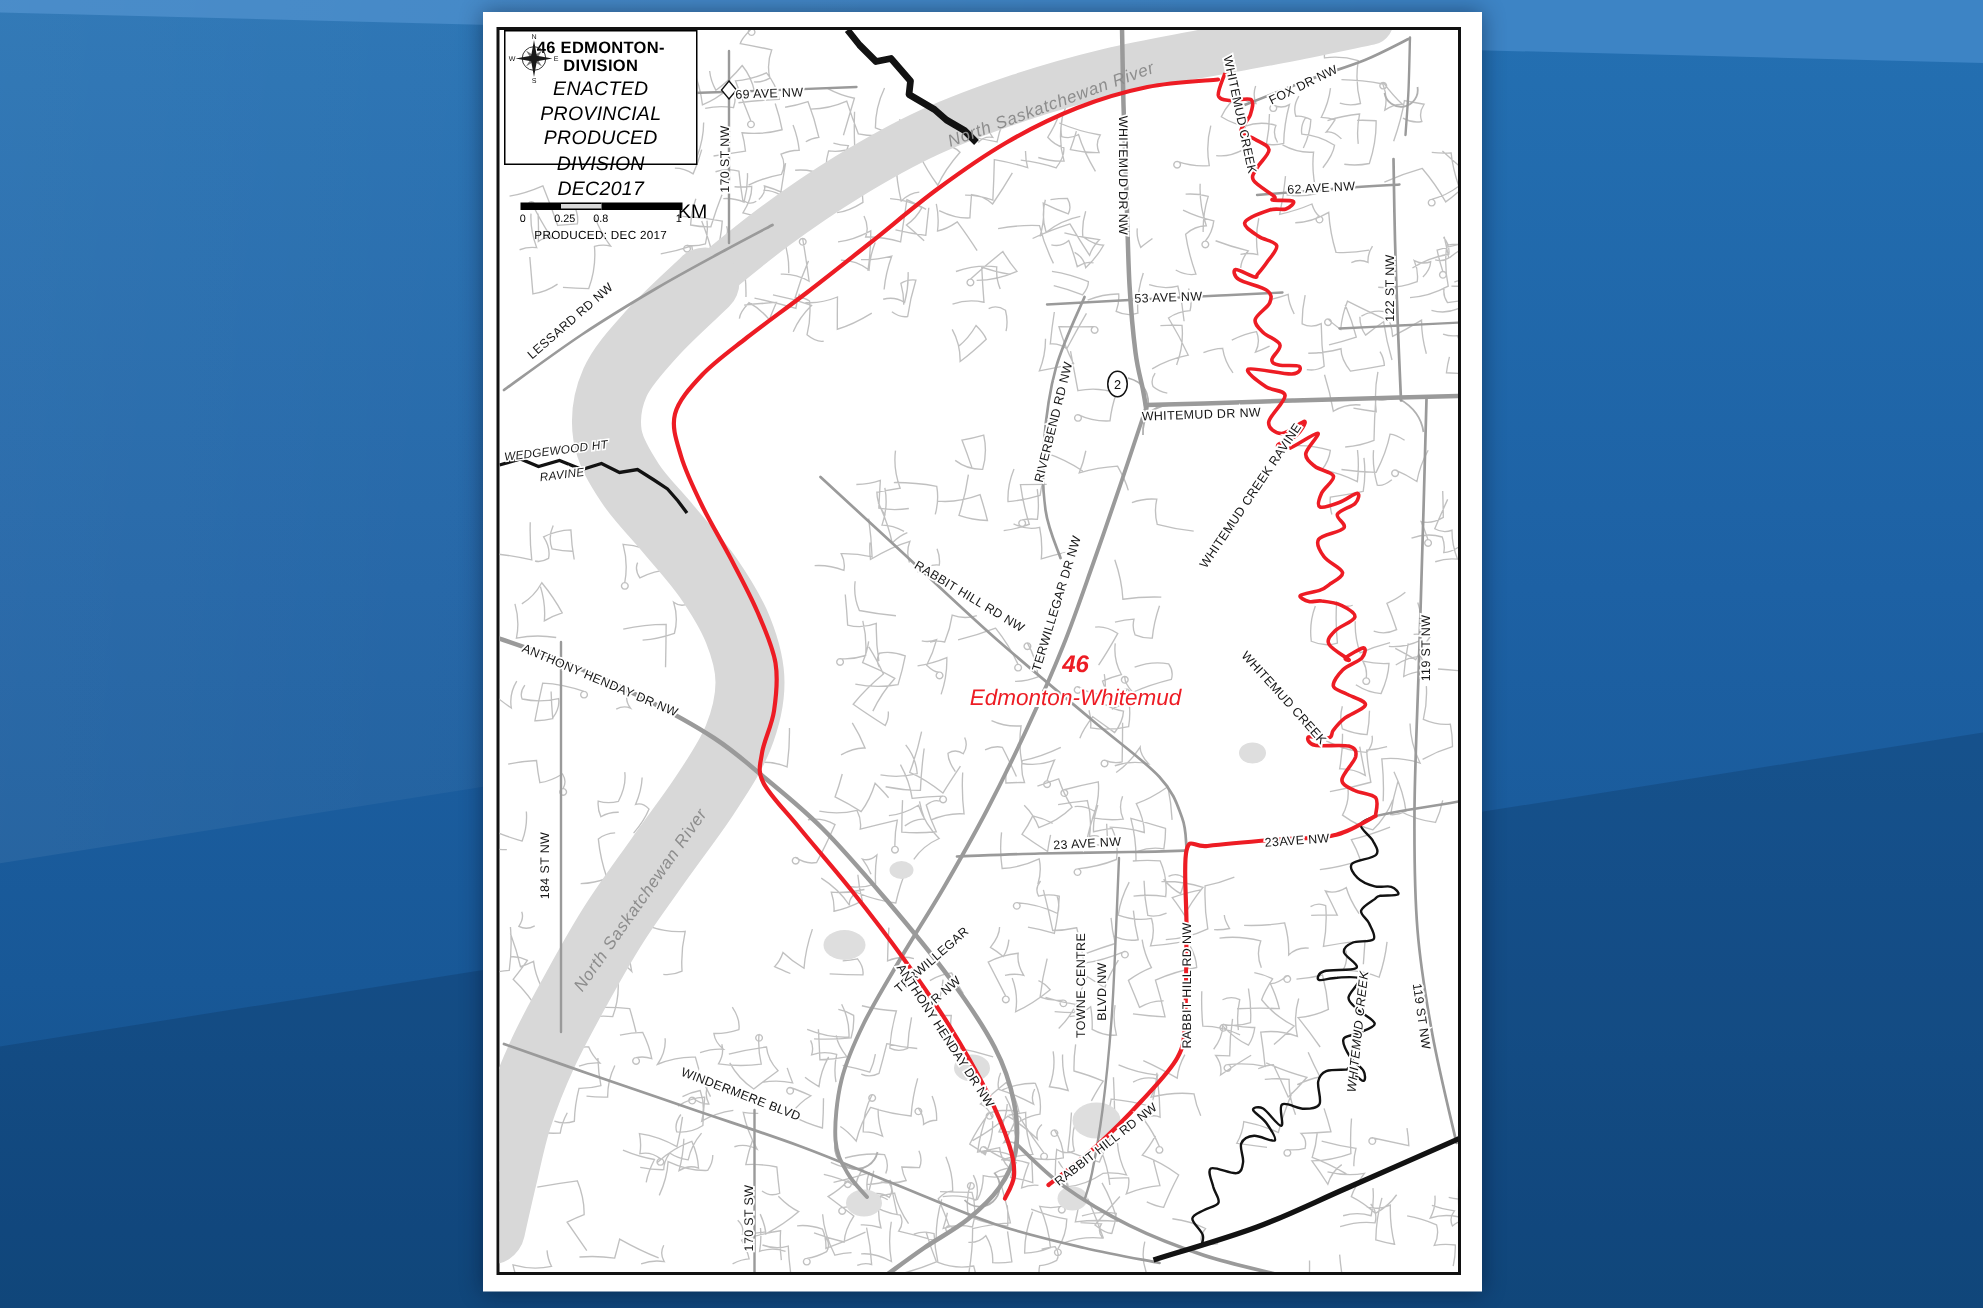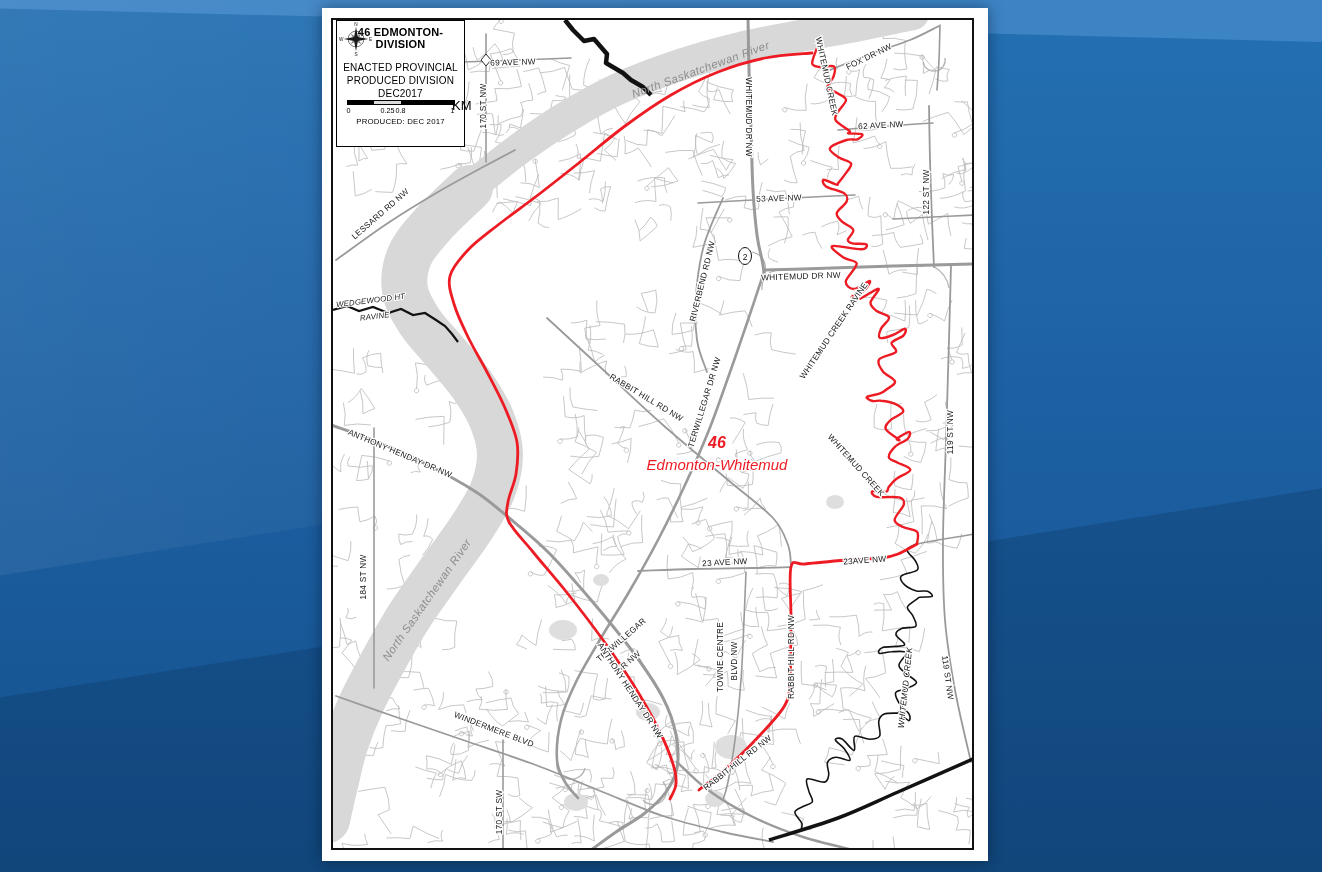--- a/index.html
+++ b/index.html
@@ -29,24 +29,24 @@
              paint-order:stroke;text-anchor:middle;letter-spacing:.3px;}
   .lbl-river{font-size:11.3px;font-style:italic;fill:#8d8d8d;text-anchor:middle;letter-spacing:.5px;}
   .lbl-district-num{font-size:16px;font-style:italic;font-weight:700;fill:#ed1c24;text-anchor:middle;
                     stroke:#fff;stroke-width:2.5px;paint-order:stroke;}
   .lbl-district-name{font-size:15px;font-style:italic;fill:#ed1c24;text-anchor:middle;
                      stroke:#fff;stroke-width:2.5px;paint-order:stroke;}
   .shield-txt{font-size:8.5px;fill:#111;text-anchor:middle;}
   .compass-txt{font-size:5px;fill:#111;text-anchor:middle;}
 
   
-  .title-box{position:absolute;left:3px;top:0px;width:129px;height:127px;border:1.5px solid #000;
+  .title-box{position:absolute;left:3px;top:0px;width:129px;height:90px;border:1.5px solid #000;
              background:#fff;text-align:center;box-sizing:border-box;padding-top:5px;z-index:5;}
   .tb-title{font-size:11px;font-weight:700;line-height:1.12;letter-spacing:.2px;}
-  .tb-sub{font-size:10px;line-height:1.3;margin-top:10px;letter-spacing:.2px;}
+  .tb-sub{font-size:13px;line-height:1.3;margin-top:0;letter-spacing:.2px;font-style:italic;}
   .tb-compass{margin:0 auto;width:38px;height:36px;}
   .scalebar{position:relative;width:108px;margin:0 auto;}
   .scalebar .bar{position:relative;height:5px;display:flex;}
   .scalebar .seg{display:block;height:5px;box-sizing:border-box;}
   .scalebar .seg.b{background:#000;}
   .scalebar .seg.w{background:#d9d9d9;border-top:1px solid #000;border-bottom:1px solid #000;}
   .scalebar .km{position:absolute;right:-17px;top:-2px;font-size:13px;}
   .scalebar .ticks{position:relative;height:10px;font-size:7.2px;}
   .scalebar .ticks span{position:absolute;top:1px;transform:translateX(-50%);}
   .tb-produced{font-size:7.8px;margin-top:2px;letter-spacing:.2px;text-align:center;}
@@ -195,21 +195,21 @@
         </svg>
         <div class="scalebar">
           <div class="bar">
             <span class="seg b" style="width:27px"></span>
             <span class="seg w" style="width:27px"></span>
             <span class="seg b" style="width:54px"></span>
             <span class="km">KM</span>
           </div>
           <div class="ticks">
             <span style="left:2px">0</span>
-            <span style="left:41px">0.25</span>
+            <span style="left:30px">0.25</span>
             <span style="left:54px">0.8</span>
             <span style="left:106px">1</span>
           </div>
         </div>
         <div class="tb-produced">PRODUCED: DEC 2017</div>
       </div>
 
     </div>
   </div>
 </div>

